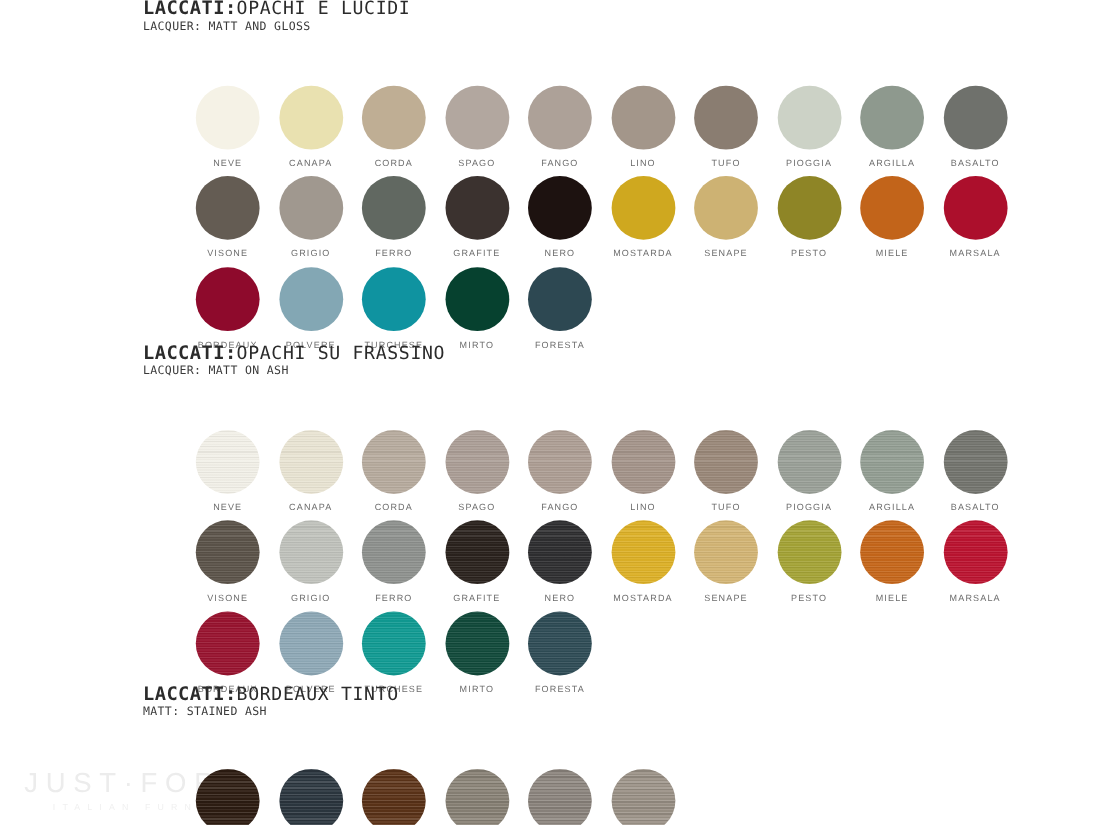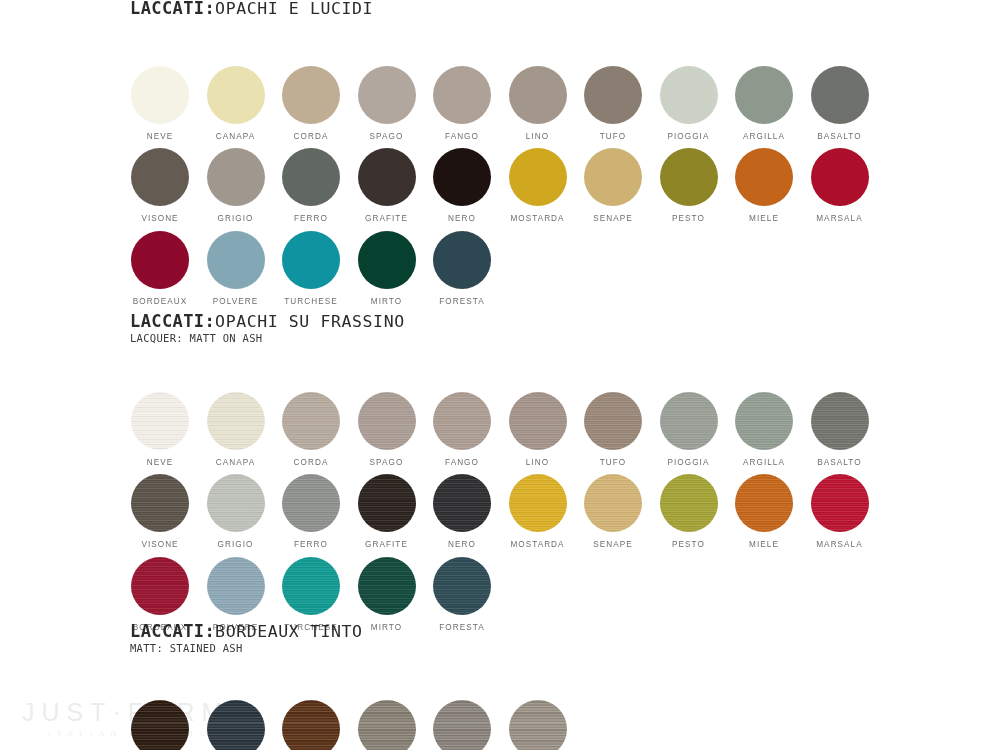--- a/index.html
+++ b/index.html
@@ -79,21 +79,21 @@
   .sec-sub {
     font-family: "DejaVu Sans Mono", "Liberation Mono", monospace;
     font-size: 10.5px;
     letter-spacing: 0.3px;
     color: #3a3a3a;
     line-height: 1.05;
     margin-top: 2px;
     white-space: nowrap;
   }
 
-  .rows { position: relative; }
+  .rows { position: relative; margin-left: 47px; }
 
   .swatch-row {
     position: relative;
     height: 82px;
   }
 
   .swatch-cell {
     position: absolute;
     top: 0;
     width: 60px;
@@ -158,20 +158,21 @@
 
 <div id="watermark">
   <div class="wm-main">JUST·FORM</div>
   <div class="wm-sub">ITALIAN  FURNITURE</div>
 </div>
 
 <div id="sheet">
     <div class="section" style="top: 0px;">
       <div class="section-head">
         <div class="sec-title"><span class="lead">LACCATI:</span><span>OPACHI E LUCIDI</span></div>
+        <div class="sec-sub">LACQUER: MATT AND GLOSS</div>
       </div>
       <div class="rows" style="height: 289px; margin-top: 6px; position: relative;">
         <div class="swatch-row" style="position: absolute; left: 0px; right: 0px; top: 42px;">
           <div class="swatch-cell" style="left: 130px;">
             <div class="disc" style="background: rgb(245, 242, 230);">
               <span class="grain"></span>
             </div>
             <div class="sw-label">NEVE</div>
           </div>
           <div class="swatch-cell" style="left: 205.5px;">

